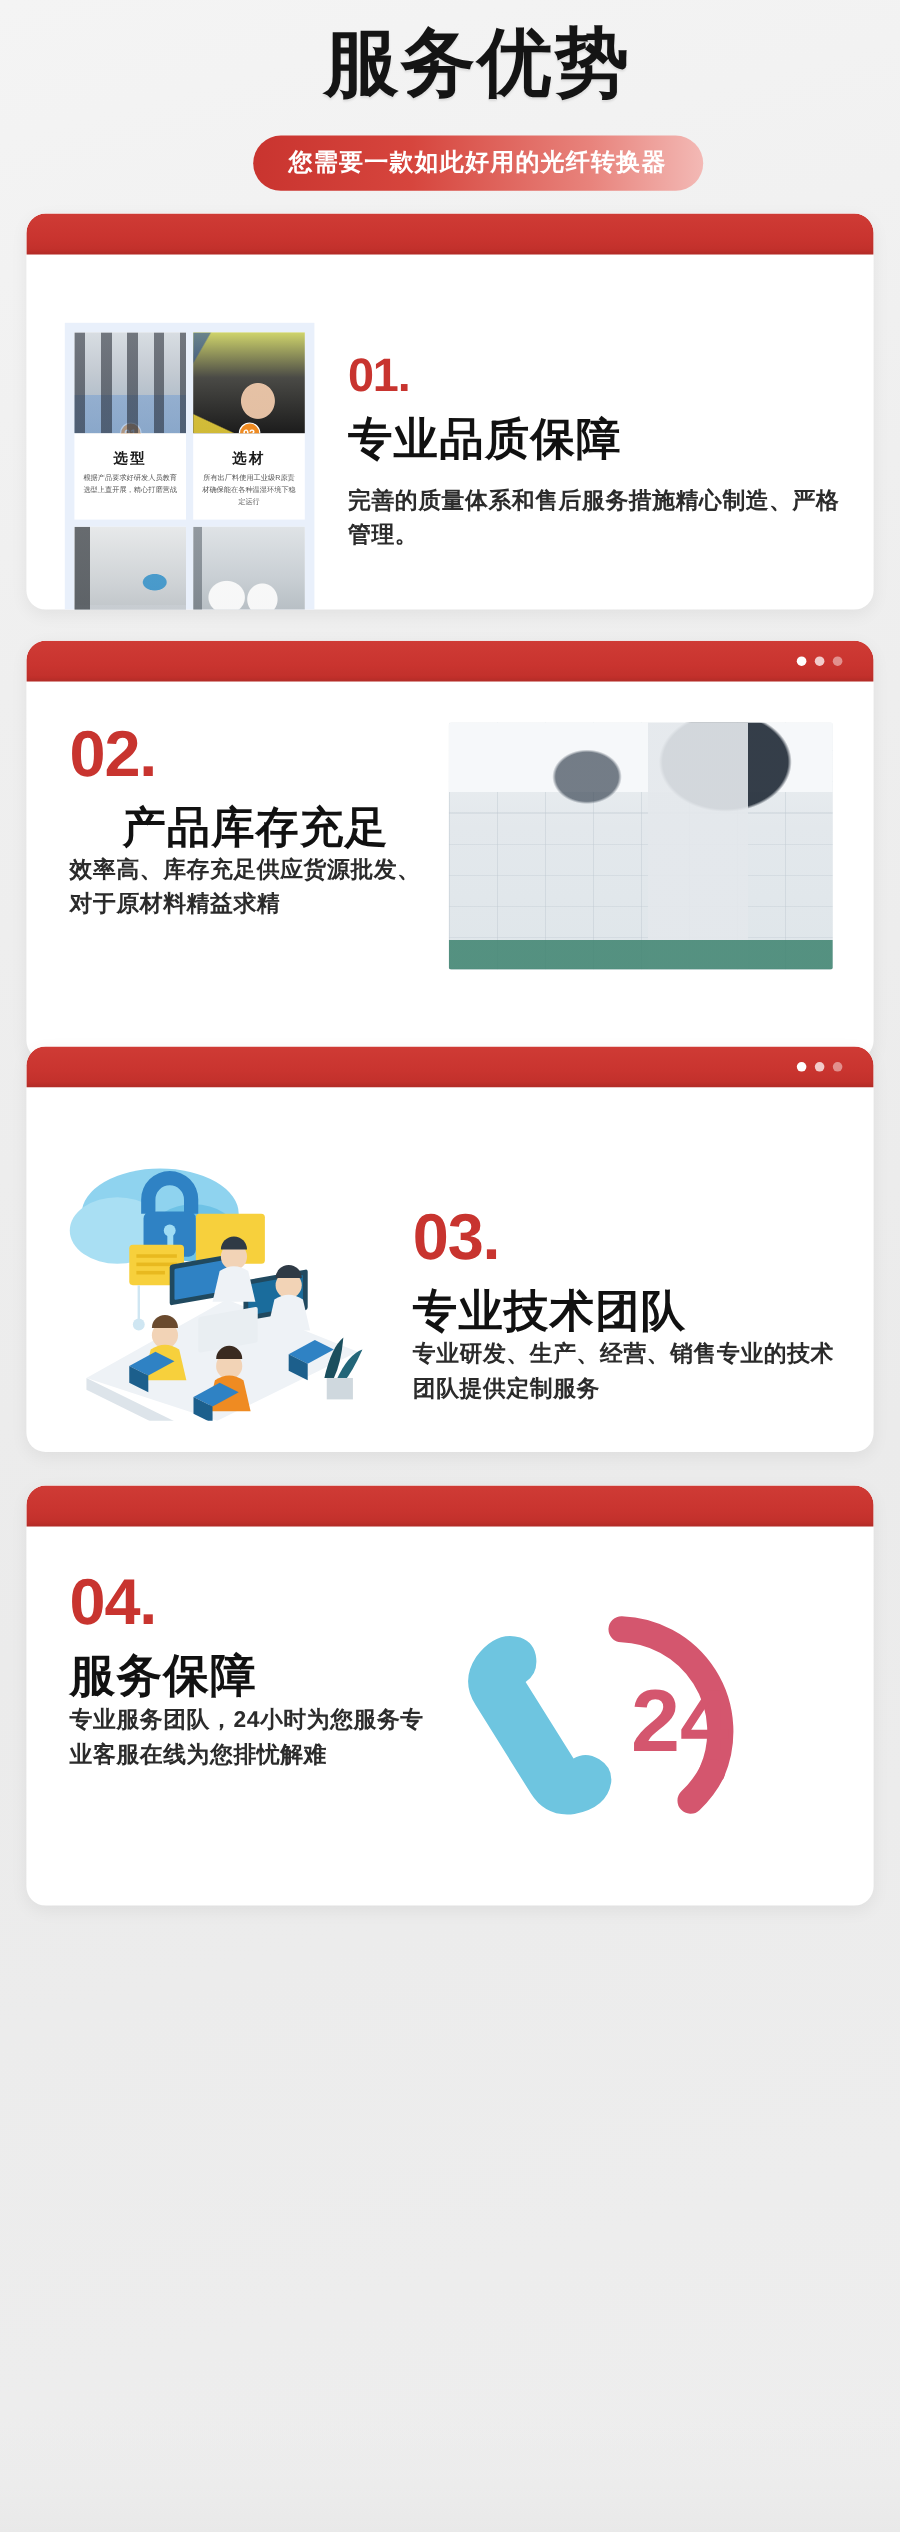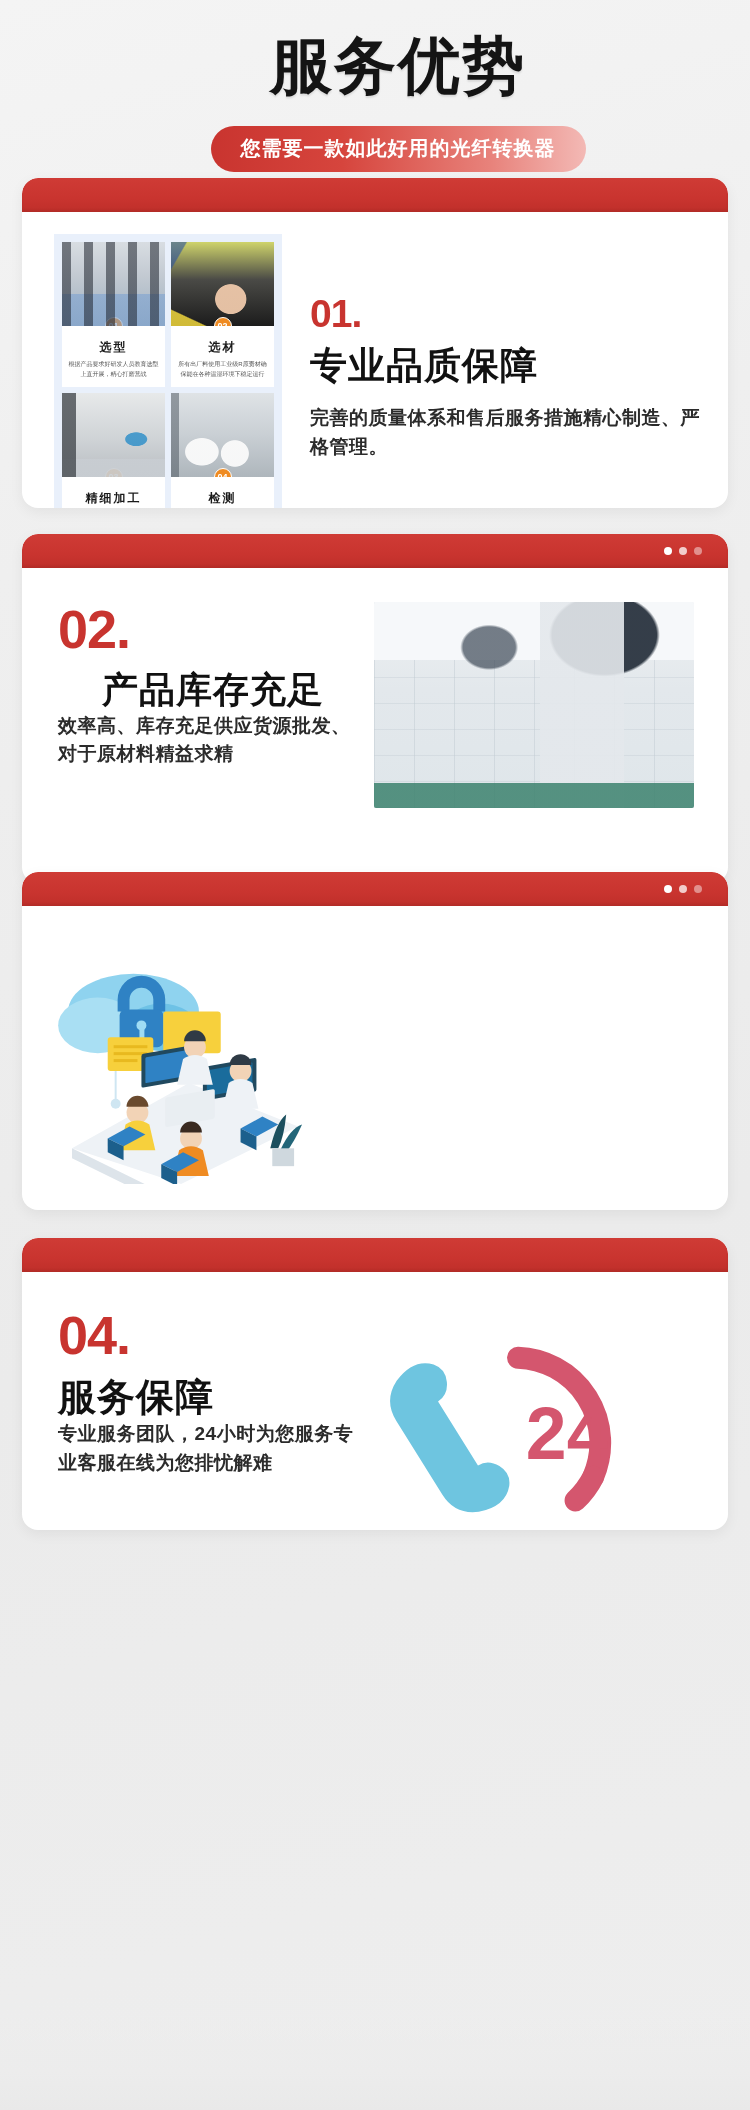--- a/index.html
+++ b/index.html
@@ -11,21 +11,21 @@
     overflow: hidden;
   }
   .page {
     position: relative;
     width: 750px;
     height: 2110px;
     background: linear-gradient(165deg, #f4f4f4 0%, #efefef 25%, #ebebeb 60%, #eeeeee 100%);
   }
 
   
-  .header { padding-top: 32px; text-align: center; margin-left: 46px; }
+  .header { padding-top: 19px; text-align: center; margin-left: 46px; }
   .main-title {
     font-size: 62px;
     font-weight: 900;
     color: #141414;
     letter-spacing: 2px;
     line-height: 1.1;
     text-shadow: 0 2px 2px rgba(0,0,0,0.10);
   }
   .sub-badge-wrap { margin-top: 26px; display: flex; justify-content: center; }
   .sub-badge {
@@ -92,24 +92,25 @@
     font-weight: 700;
     color: #2b2b2b;
     line-height: 1.5;
     letter-spacing: 0.5px;
   }
 
   
   #card1 { top: 178px; height: 330px; }
   #card1 .card-body { padding: 22px 20px 20px 32px; }
   .grid-panel {
-    width: 228px;
+    width: 208px;
     background: #e9f0fb;
     padding: 8px;
     flex: none;
+    margin-top: 35px;
   }
   .grid2 { display: grid; grid-template-columns: 1fr 1fr; gap: 6px; }
   .gcell { background: #ffffff; }
   .gphoto { position: relative; height: 84px; overflow: hidden; }
   .gbadge {
     position: absolute;
     bottom: -9px; left: 50%;
     transform: translateX(-50%);
     width: 18px; height: 18px; border-radius: 50%;
     background: #ef8b22;
@@ -201,21 +202,21 @@
   
   #card3 { top: 872px; height: 338px; }
   #card3 .card-body { padding: 26px 28px 20px 24px; }
   .c3-illu { width: 288px; height: 230px; flex: none; margin-top: 22px; }
   .c3-right { padding-left: 10px; padding-top: 72px; }
   #card3 .num { font-size: 54px; }
   #card3 .cap { font-size: 37px; }
   #card3 .desc { font-size: 19px; }
 
   
-  #card4 { top: 1238px; height: 292px; }
+  #card4 { top: 1238px; height: 350px; }
   #card4 .card-body { padding: 36px 24px 24px 36px; }
   .c4-left { width: 310px; flex: none; }
   #card4 .num { font-size: 54px; }
   #card4 .cap { font-size: 38px; }
   .c4-icon { width: 290px; height: 230px; flex: none; margin-top: 20px; }
 
   .bottom-fade {
     position: absolute;
     left: 0; right: 0; bottom: 0;
     height: 96px;
@@ -346,20 +347,25 @@
             <path d="M116 212 l22 -12 l16 8 l-22 12z" fill="#2f82c4"></path>
             <path d="M116 212 l0 14 l16 8 l0 -14z" fill="#1c5f8c"></path>
             <path d="M196 176 l22 -12 l16 8 l-22 12z" fill="#2f82c4"></path>
             <path d="M196 176 l0 14 l16 8 l0 -14z" fill="#1c5f8c"></path>
             <path d="M226 196 q6 -26 16 -34 q-2 22 -8 34z" fill="#1b4f5e"></path>
             <path d="M236 198 q10 -22 22 -26 q-8 18 -16 28z" fill="#236679"></path>
             <rect x="228" y="196" width="22" height="18" fill="#cfd8de"></rect>
           </g>
         </svg>
       </div>
+      <div class="c3-right">
+        <div class="num">03.</div>
+        <div class="cap">专业技术团队</div>
+        <div class="desc">专业研发、生产、经营、销售专业的技术团队提供定制服务</div>
+      </div>
     </div>
   </div>
 
   <div class="card" id="card4">
     <div class="card-bar"></div>
     <div class="card-body">
       <div class="c4-left">
         <div class="num">04.</div>
         <div class="cap">
           <div>服务保障</div>

